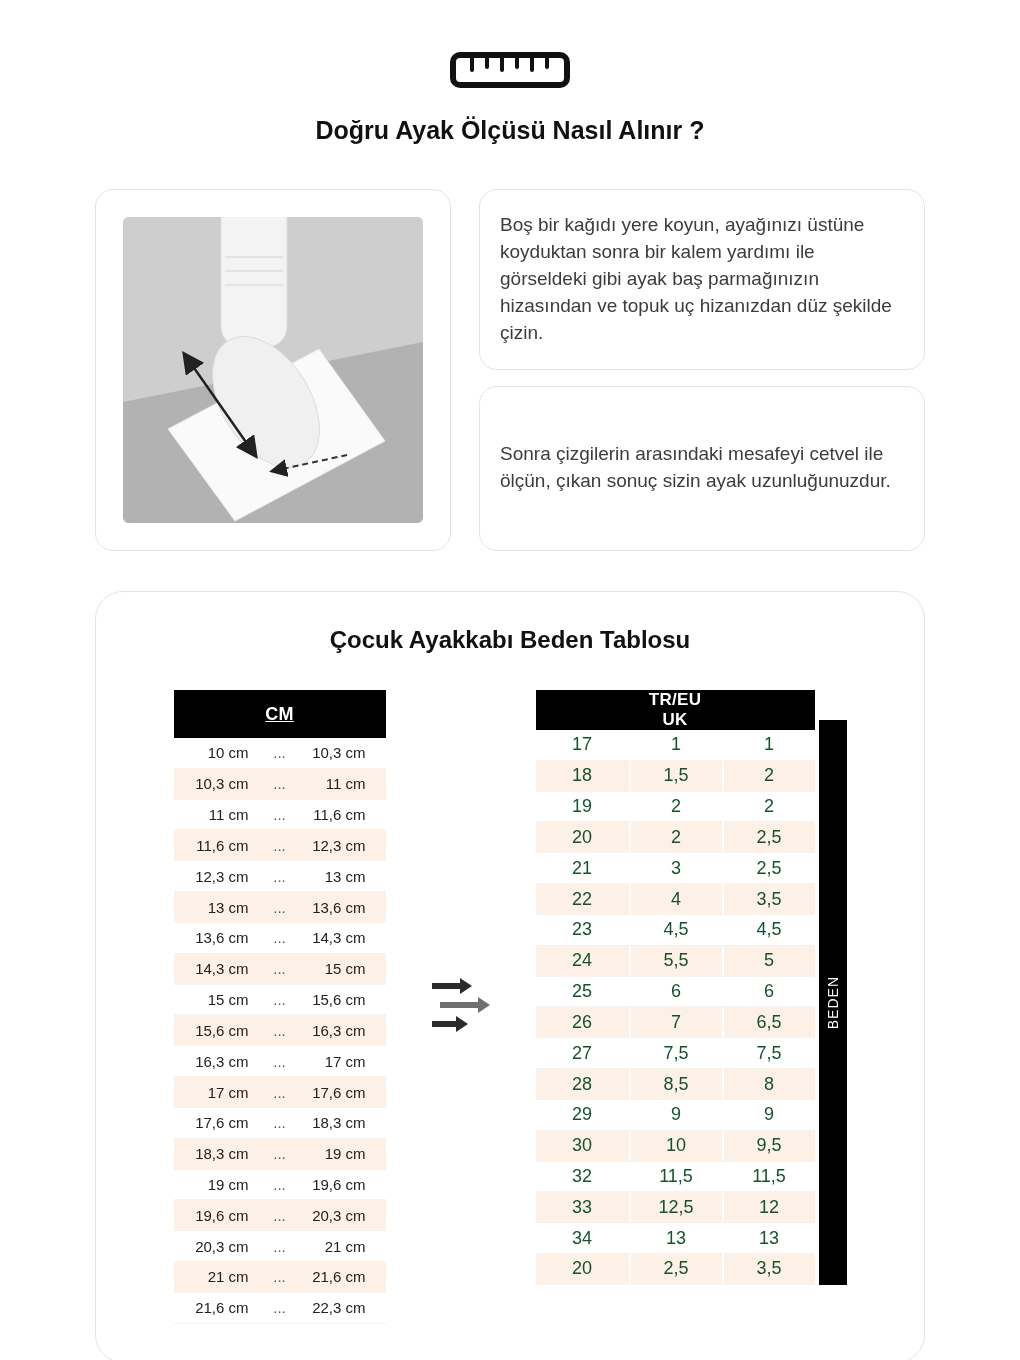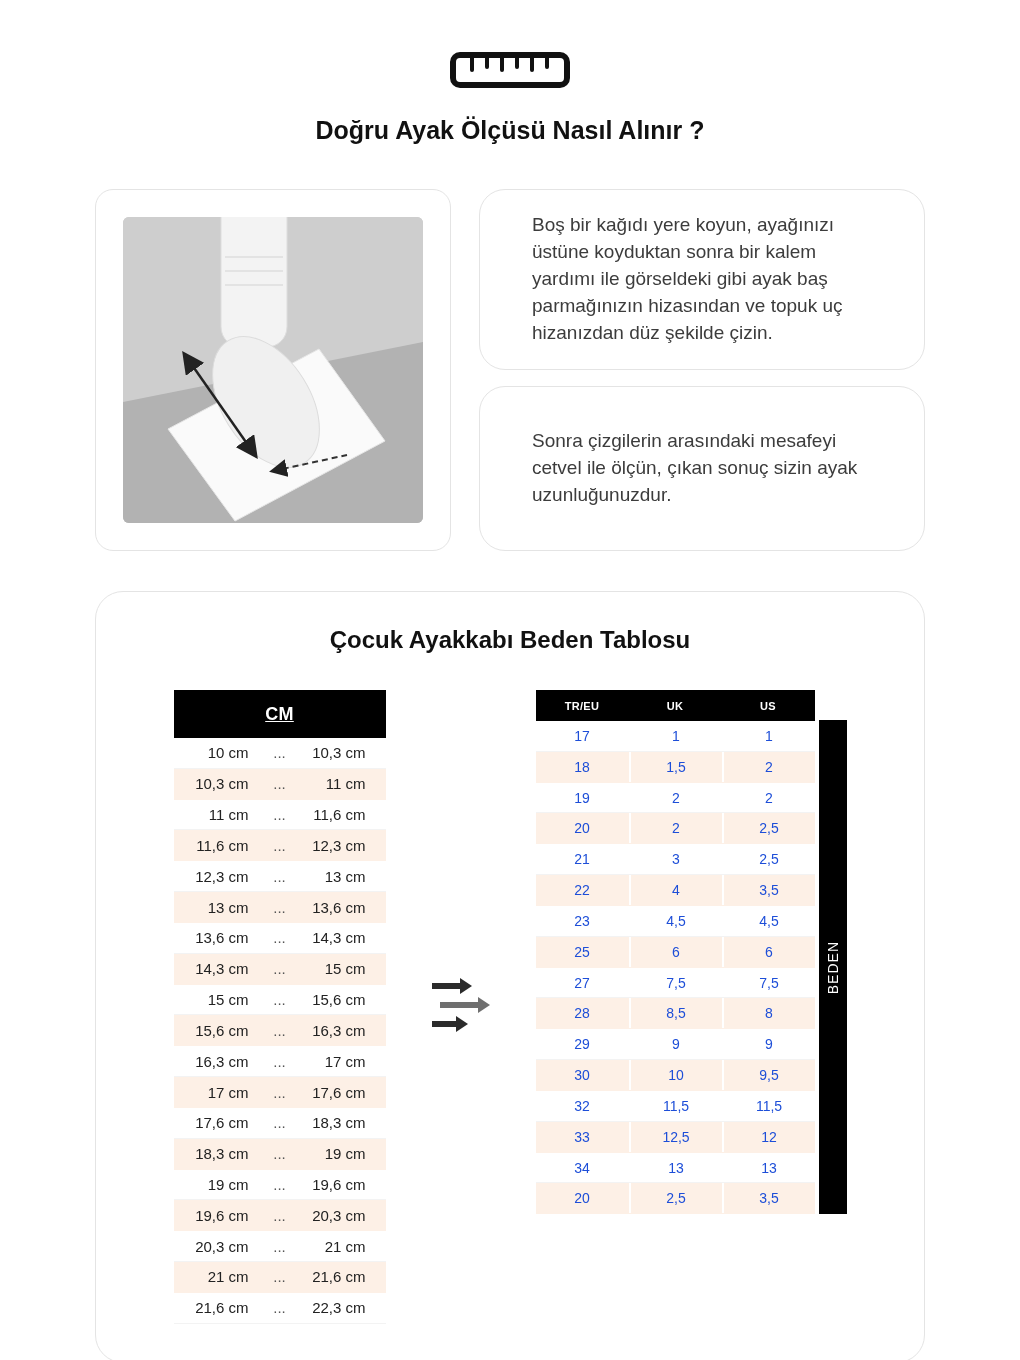--- a/index.html
+++ b/index.html
@@ -28,22 +28,22 @@
     border:1px solid #e4e4e4; border-radius:18px;
     padding:27px; background:#fff;
   }
   .photo {
     width:100%; height:306px; border-radius:6px; overflow:hidden;
     background:#c7c7c7;
   }
   .photo svg { display:block; width:100%; height:100%; }
   .info-col { flex:1; display:flex; flex-direction:column; gap:16px; }
   .info-card {
-    flex:1; border:1px solid #e4e4e4; border-radius:26px;
-    padding:22px 52px; display:flex; align-items:center; background:#fff;
+    flex:1; border:1px solid #e4e4e4; border-radius:18px;
+    padding:22px 20px; display:flex; align-items:center; background:#fff;
   }
   .info-card p { margin:0; font-size:19px; line-height:1.42; color:#3c3c3c; }
 
   
   .table-card {
     width:830px; margin:40px auto 40px;
     border:1px solid #e4e4e4; border-radius:28px;
     padding:34px 0 38px; background:#fff;
   }
   .table-title { text-align:center; font-size:24px; font-weight:700; margin:0 0 36px; color:#111; }
@@ -64,28 +64,28 @@
   .cm-row:nth-child(even) { background:#fdf0e6; border-bottom:1px solid #fdf0e6; }
   .cm-row span:nth-child(1) { text-align:right; padding-right:14px; }
   .cm-row span:nth-child(2) { text-align:center; color:#555; }
   .cm-row span:nth-child(3) { text-align:right; padding-right:20px; }
 
   .arrows-wrap { margin:0 44px; align-self:center; padding-top:0; }
 
   .size-wrap { display:flex; align-items:stretch; }
   .size-table { width:279px; }
   .size-header {
-    display:grid; grid-template-columns:1fr 1fr 1fr;
-    background:#000; color:#fff; height:31px;
-    font-size:11px; font-weight:700; letter-spacing:.3px;
+    display:grid; grid-template-columns:1fr;
+    background:#000; color:#fff; height:40px;
+    font-size:17px; font-weight:700; letter-spacing:.3px;
   }
   .size-header span { display:flex; align-items:center; justify-content:center; }
   .size-row {
     display:grid; grid-template-columns:1fr 1fr 1fr;
-    height:30.84px; font-size:14px; color:#1d4ed8;
+    height:30.84px; font-size:18px; color:#14532d;
     border-bottom:1px solid #f3f3f3; background:#fff;
   }
   .size-row:nth-child(even) { background:#fdf0e6; border-bottom:1px solid #fdf0e6; }
   .size-row span {
     display:flex; align-items:center; justify-content:center; height:100%;
   }
   .size-row span + span { border-left:2px solid #ffffff; }
 
   .beden-bar {
     width:28px; background:#000; margin-left:4px; margin-top:30px;
@@ -314,23 +314,33 @@
                 <span>22</span>
                 <span>4</span>
                 <span>3,5</span>
               </div>
               <div class="size-row">
                 <span>23</span>
                 <span>4,5</span>
                 <span>4,5</span>
               </div>
               <div class="size-row">
+                <span>24</span>
+                <span>5,5</span>
+                <span>5</span>
+              </div>
+              <div class="size-row">
                 <span>25</span>
                 <span>6</span>
                 <span>6</span>
+              </div>
+              <div class="size-row">
+                <span>26</span>
+                <span>7</span>
+                <span>6,5</span>
               </div>
               <div class="size-row">
                 <span>27</span>
                 <span>7,5</span>
                 <span>7,5</span>
               </div>
               <div class="size-row">
                 <span>28</span>
                 <span>8,5</span>
                 <span>8</span>

